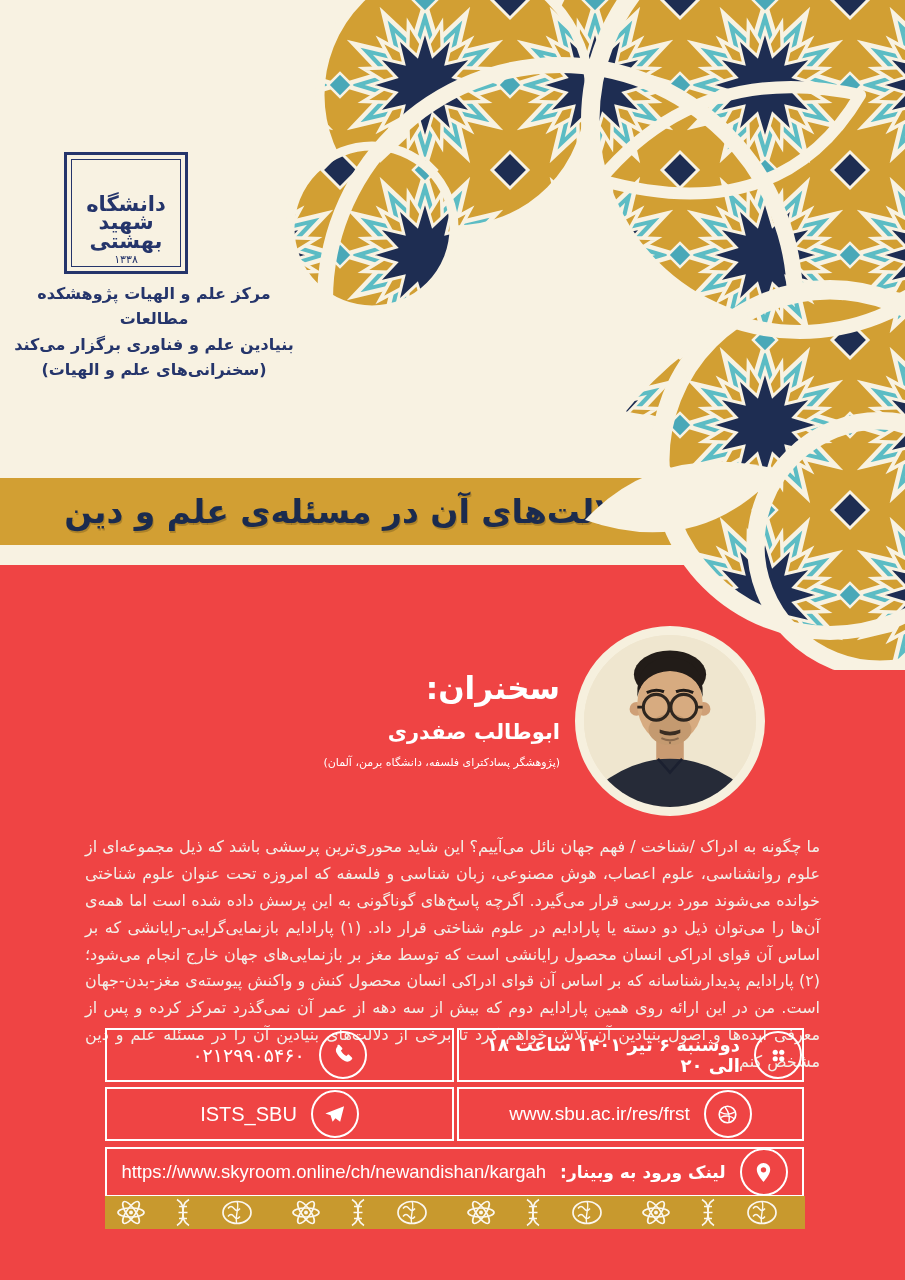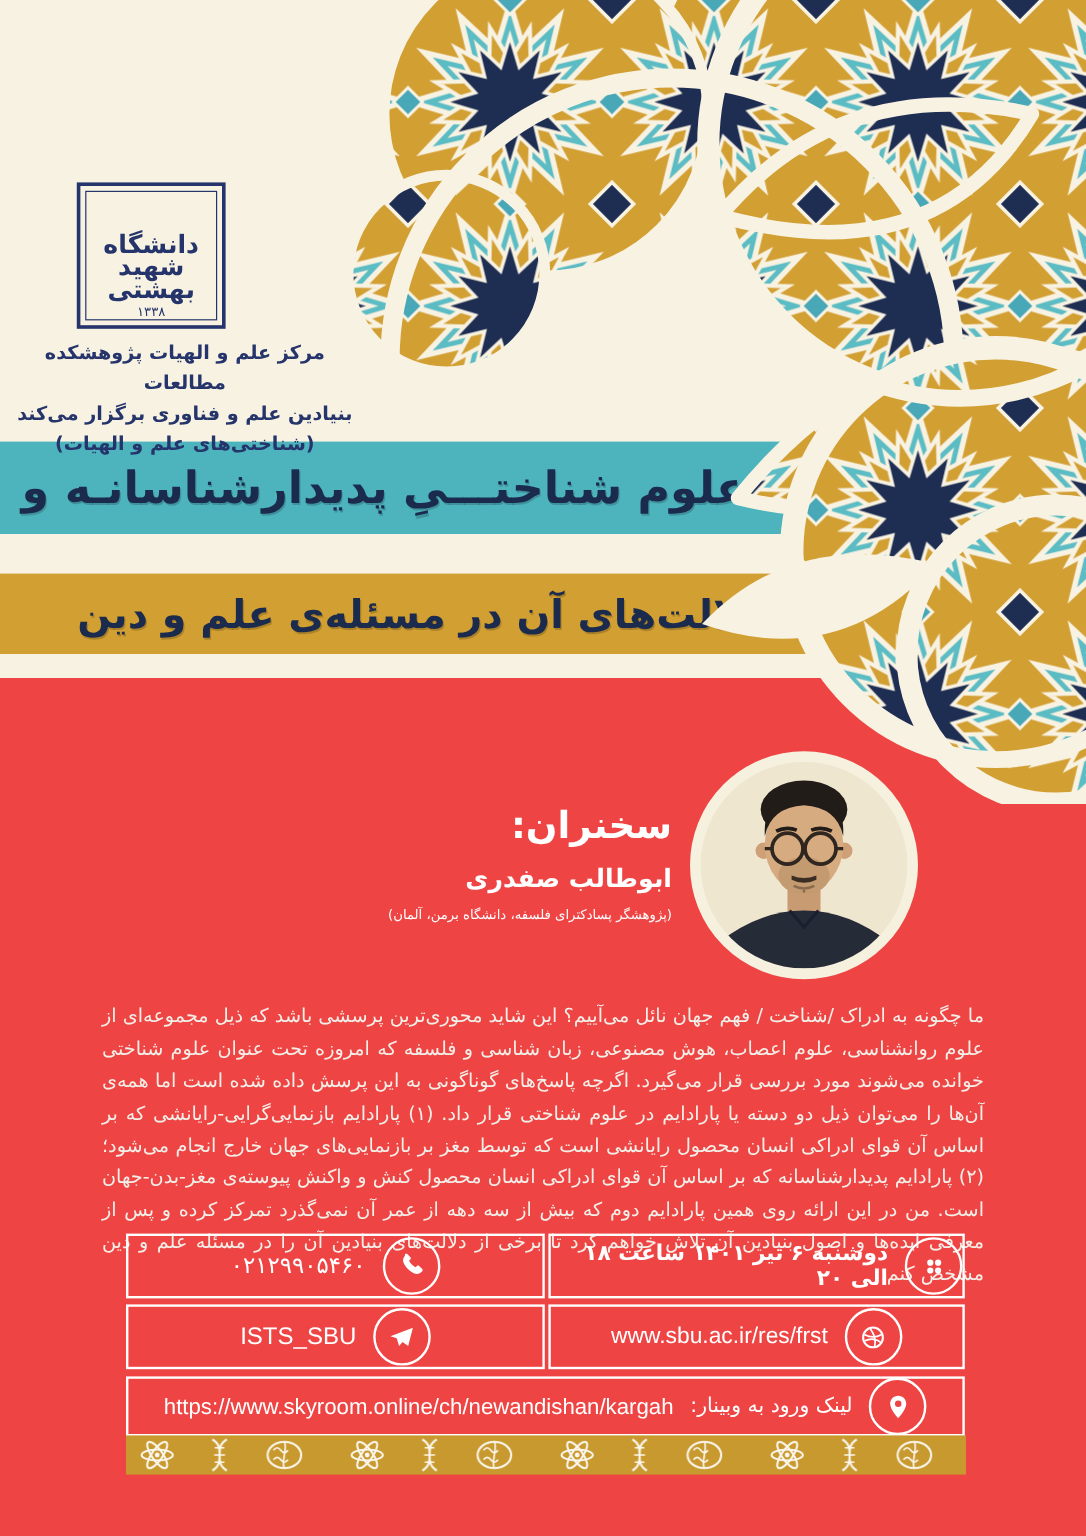--- a/index.html
+++ b/index.html
@@ -51,52 +51,49 @@
   .box-r1l{left:105px;top:463px;width:345px;height:50px;}
   .box-r1r{left:457px;top:463px;width:343px;height:50px;}
   .box-r2l{left:105px;top:522px;width:345px;height:50px;}
   .box-r2r{left:457px;top:522px;width:343px;height:50px;}
   .box-r3 {left:105px;top:582px;width:695px;height:46px;}
   .t-date{font-size:18px;font-weight:bold;}
   .t-phone{font-size:19px;font-weight:normal;letter-spacing:1px;}
   .t-latin{font-family:"Liberation Sans","DejaVu Sans",sans-serif;direction:ltr;}
   .t-tg{font-size:20px;}
   .t-web{font-size:19px;}
-  .t-weblabel{font-size:17px;font-weight:normal;}
+  .t-weblabel{font-size:17px;font-weight:bold;}
   .t-url{font-size:18.5px;}
 
   .doodle-strip{position:absolute;left:105px;top:631px;width:700px;height:33px;z-index:2;}
 </style>
 </head>
 <body>
 
 <div class="poster">
   <div class="top-cream"></div>
 
-  <div class="banner banner-teal">
-    <div class="banner-text">علوم شناختـــیِ پدیدارشناسانـه و</div>
-  </div>
 
   <div class="banner banner-gold">
     <div class="banner-text">دلالت‌های آن در مسئله‌ی علم و دین</div>
   </div>
 
   <div class="logo-box">
     <div class="logo-inner">
       <div class="logo-line">دانشگاه</div>
       <div class="logo-line">شهید</div>
       <div class="logo-line">بهشتی</div>
       <div class="logo-year">۱۳۳۸</div>
     </div>
   </div>
 
   <div class="org-lines">
     <div>مرکز علم و الهیات پژوهشکده مطالعات</div>
     <div>بنیادین علم و فناوری برگزار می‌کند</div>
-    <div>(شناختی‌های علم و الهیات)</div>
+    <div>(سخنرانی‌های علم و الهیات)</div>
   </div>
 
   <svg class="mosaic" width="905" height="670" viewBox="0 0 905 670">
     <defs>
       <pattern id="mz" width="170" height="170" patternUnits="userSpaceOnUse">
         <rect width="170" height="170" fill="#d29f33"></rect>
         <g transform="translate(5,5)">
           <polygon transform="translate(80,80) scale(1.5) translate(-80,-80)" points="135,80 109,87.8 127.6,107.5 101.2,101.2 107.5,127.6 87.8,109 80,135 72.2,109 52.4,127.6 58.8,101.2 32.4,107.5 51,87.8 25,80 51,72.2 32.4,52.5 58.8,58.8 52.4,32.4 72.2,51 80,25 87.8,51 107.5,32.4 101.2,58.8 127.6,52.5 109,72.2" fill="#5cbcc4" stroke="#f8f2e2" stroke-width="3"></polygon>
           <polygon transform="translate(80,80) scale(1.16) rotate(15) translate(-80,-80)" points="135,80 109,87.8 127.6,107.5 101.2,101.2 107.5,127.6 87.8,109 80,135 72.2,109 52.4,127.6 58.8,101.2 32.4,107.5 51,87.8 25,80 51,72.2 32.4,52.5 58.8,58.8 52.4,32.4 72.2,51 80,25 87.8,51 107.5,32.4 101.2,58.8 127.6,52.5 109,72.2" fill="#d29f33" stroke="#f8f2e2" stroke-width="3"></polygon>
           <polygon points="135,80 109,87.8 127.6,107.5 101.2,101.2 107.5,127.6 87.8,109 80,135 72.2,109 52.4,127.6 58.8,101.2 32.4,107.5 51,87.8 25,80 51,72.2 32.4,52.5 58.8,58.8 52.4,32.4 72.2,51 80,25 87.8,51 107.5,32.4 101.2,58.8 127.6,52.5 109,72.2" fill="#1e2d52" stroke="#f8f2e2" stroke-width="3"></polygon>

